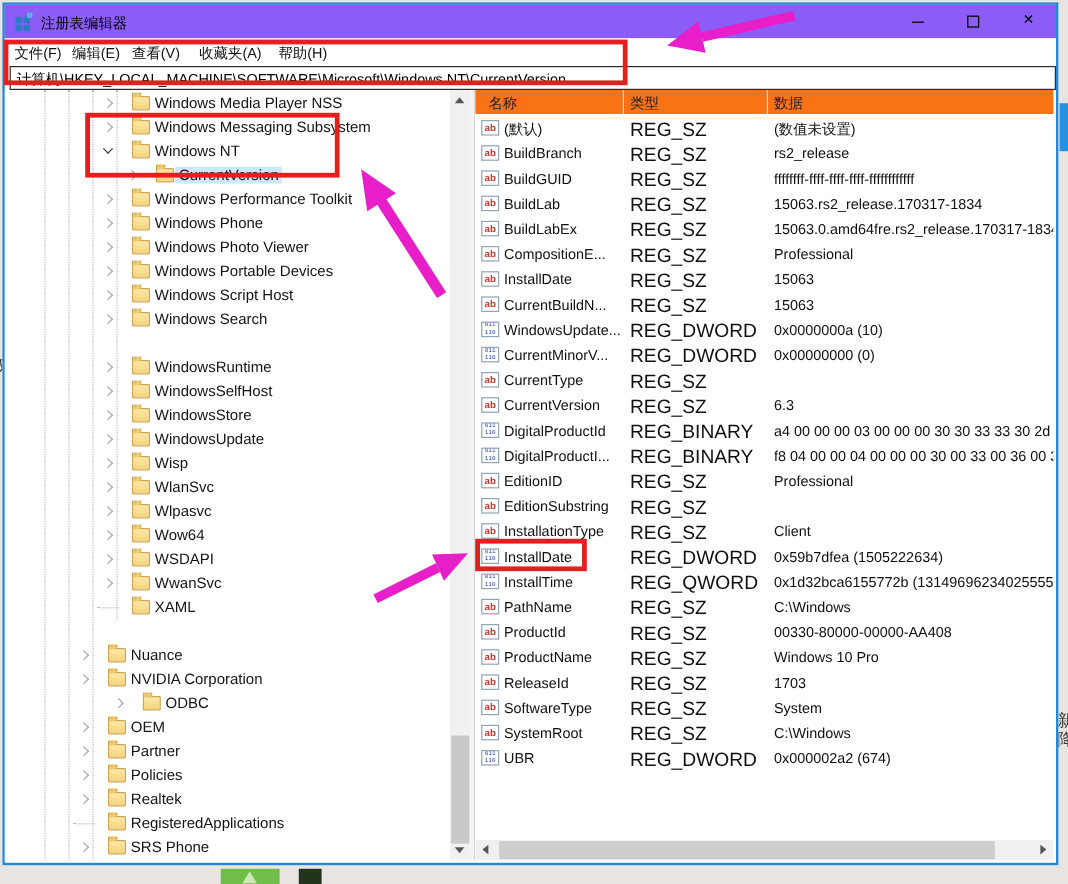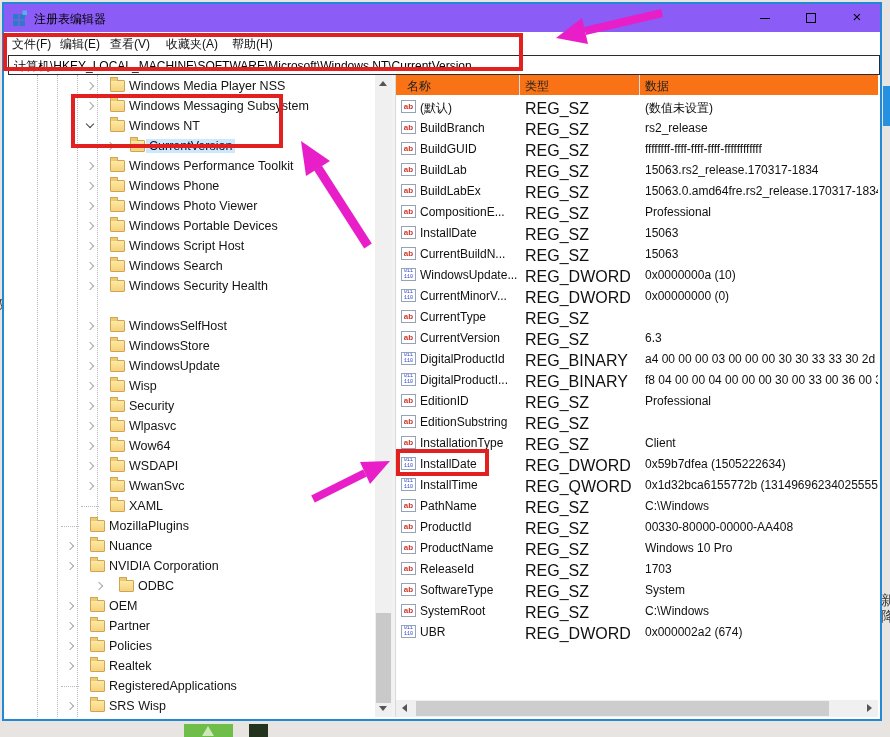--- a/index.html
+++ b/index.html
@@ -179,24 +179,24 @@
       <div class="trow" style="top: 161px;">
         <span class="chev right" style="left: 83px;"></span>
         <span class="folder" style="left: 106px;"></span>
         <span class="tlabel" style="left: 122px;">Windows Script Host</span>
       </div>
       <div class="trow" style="top: 181px; text-decoration: underline;">
         <span class="chev right" style="left: 83px;"></span>
         <span class="folder" style="left: 106px;"></span>
         <span class="tlabel" style="left: 122px;">Windows Search</span>
       </div>
-      <div class="trow" style="top: 201px;">
-        <span class="chev right" style="left: 83px;"></span>
-        <span class="folder" style="left: 106px;"></span>
-        <span class="tlabel" style="left: 122px;">Windows Security Health</span>
+      <div class="trow" style="top: 221px;">
+        <span class="chev right" style="left: 83px;"></span>
+        <span class="folder" style="left: 106px;"></span>
+        <span class="tlabel" style="left: 122px;">WindowsRuntime</span>
       </div>
       <div class="trow" style="top: 241px;">
         <span class="chev right" style="left: 83px;"></span>
         <span class="folder" style="left: 106px;"></span>
         <span class="tlabel" style="left: 122px;">WindowsSelfHost</span>
       </div>
       <div class="trow" style="top: 261px;">
         <span class="chev right" style="left: 83px;"></span>
         <span class="folder" style="left: 106px;"></span>
         <span class="tlabel" style="left: 122px;">WindowsStore</span>
@@ -207,21 +207,21 @@
         <span class="tlabel" style="left: 122px;">WindowsUpdate</span>
       </div>
       <div class="trow" style="top: 301px;">
         <span class="chev right" style="left: 83px;"></span>
         <span class="folder" style="left: 106px;"></span>
         <span class="tlabel" style="left: 122px;">Wisp</span>
       </div>
       <div class="trow" style="top: 321px;">
         <span class="chev right" style="left: 83px;"></span>
         <span class="folder" style="left: 106px;"></span>
-        <span class="tlabel" style="left: 122px;">Security</span>
+        <span class="tlabel" style="left: 122px;">WlanSvc</span>
       </div>
       <div class="trow" style="top: 341px;">
         <span class="chev right" style="left: 83px;"></span>
         <span class="folder" style="left: 106px;"></span>
         <span class="tlabel" style="left: 122px;">Wlpasvc</span>
       </div>
       <div class="trow" style="top: 361px;">
         <span class="chev right" style="left: 83px;"></span>
         <span class="folder" style="left: 106px;"></span>
         <span class="tlabel" style="left: 122px;">Wow64</span>
@@ -234,25 +234,20 @@
       <div class="trow" style="top: 401px;">
         <span class="chev right" style="left: 83px;"></span>
         <span class="folder" style="left: 106px;"></span>
         <span class="tlabel" style="left: 122px;">WwanSvc</span>
       </div>
       <div class="trow" style="top: 421px;">
         <span class="hconn" style="left: 77px;"></span>
         <span class="folder" style="left: 106px;"></span>
         <span class="tlabel" style="left: 122px;">XAML</span>
       </div>
-      <div class="trow" style="top: 441px;">
-        <span class="hconn" style="left: 57px;"></span>
-        <span class="folder" style="left: 86px;"></span>
-        <span class="tlabel" style="left: 102px;">MozillaPlugins</span>
-      </div>
       <div class="trow" style="top: 461px;">
         <span class="chev right" style="left: 63px;"></span>
         <span class="folder" style="left: 86px;"></span>
         <span class="tlabel" style="left: 102px;">Nuance</span>
       </div>
       <div class="trow" style="top: 481px;">
         <span class="chev right" style="left: 63px;"></span>
         <span class="folder" style="left: 86px;"></span>
         <span class="tlabel" style="left: 102px;">NVIDIA Corporation</span>
       </div>
@@ -282,21 +277,21 @@
         <span class="tlabel" style="left: 102px;">Realtek</span>
       </div>
       <div class="trow" style="top: 601px;">
         <span class="hconn" style="left: 57px;"></span>
         <span class="folder" style="left: 86px;"></span>
         <span class="tlabel" style="left: 102px;">RegisteredApplications</span>
       </div>
       <div class="trow" style="top: 621px;">
         <span class="chev right" style="left: 63px;"></span>
         <span class="folder" style="left: 86px;"></span>
-        <span class="tlabel" style="left: 102px;">SRS Wisp</span>
+        <span class="tlabel" style="left: 102px;">SRS Phone</span>
       </div>
       <div class="trow" style="top: 641px;"></div>
     </div>
 
   <div class="vscroll">
     <i class="sarrow up"></i>
     <div class="vthumb"></div>
     <i class="sarrow dn"></i>
   </div>
 

